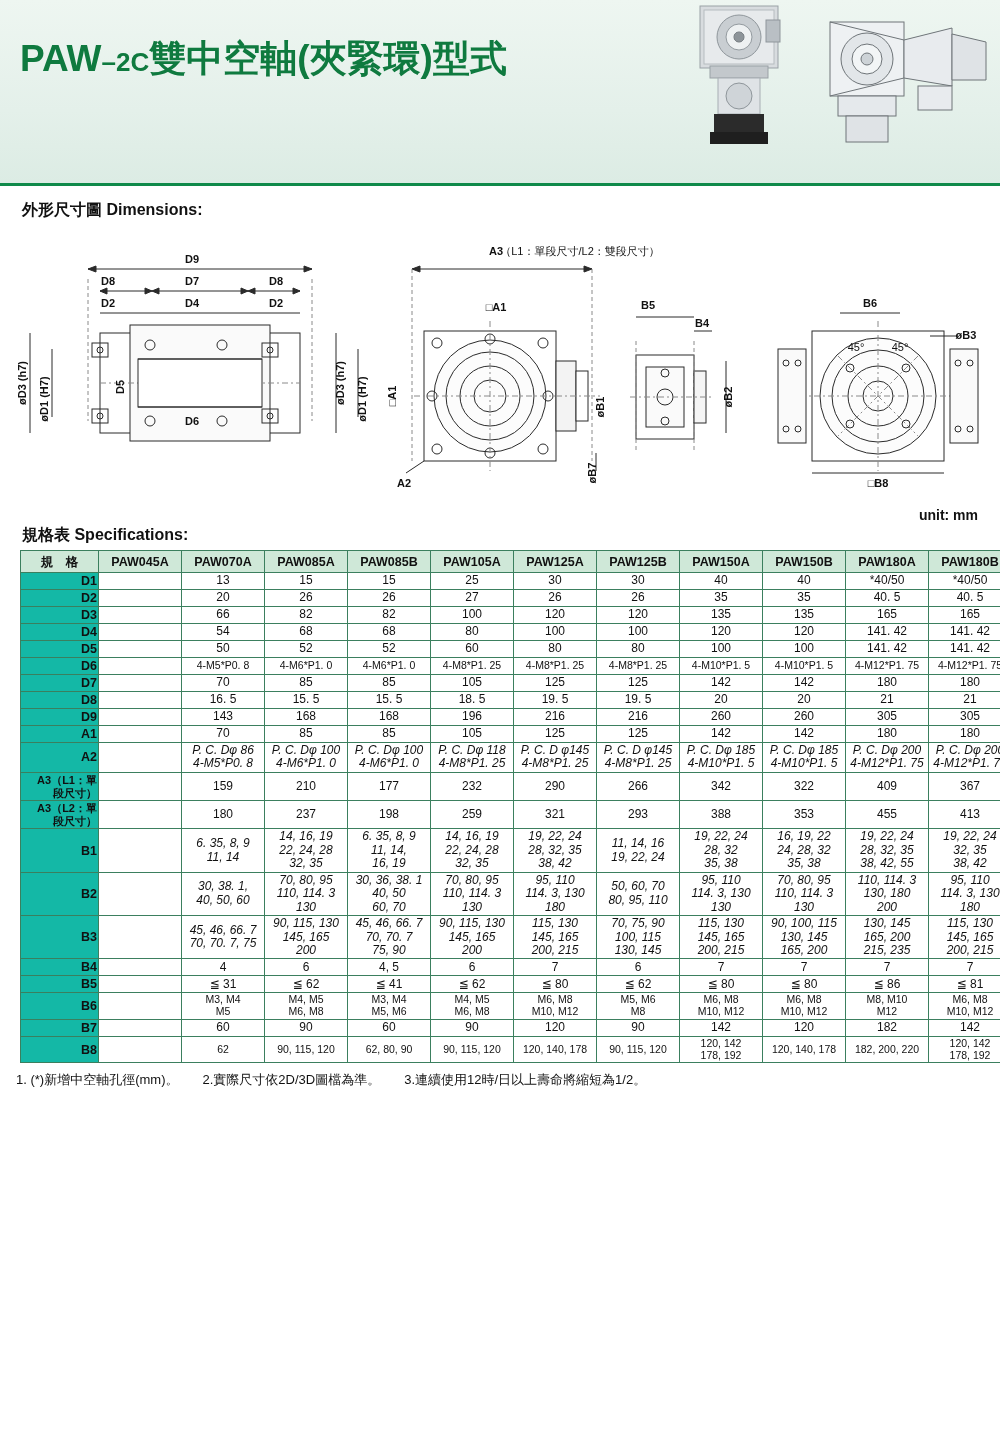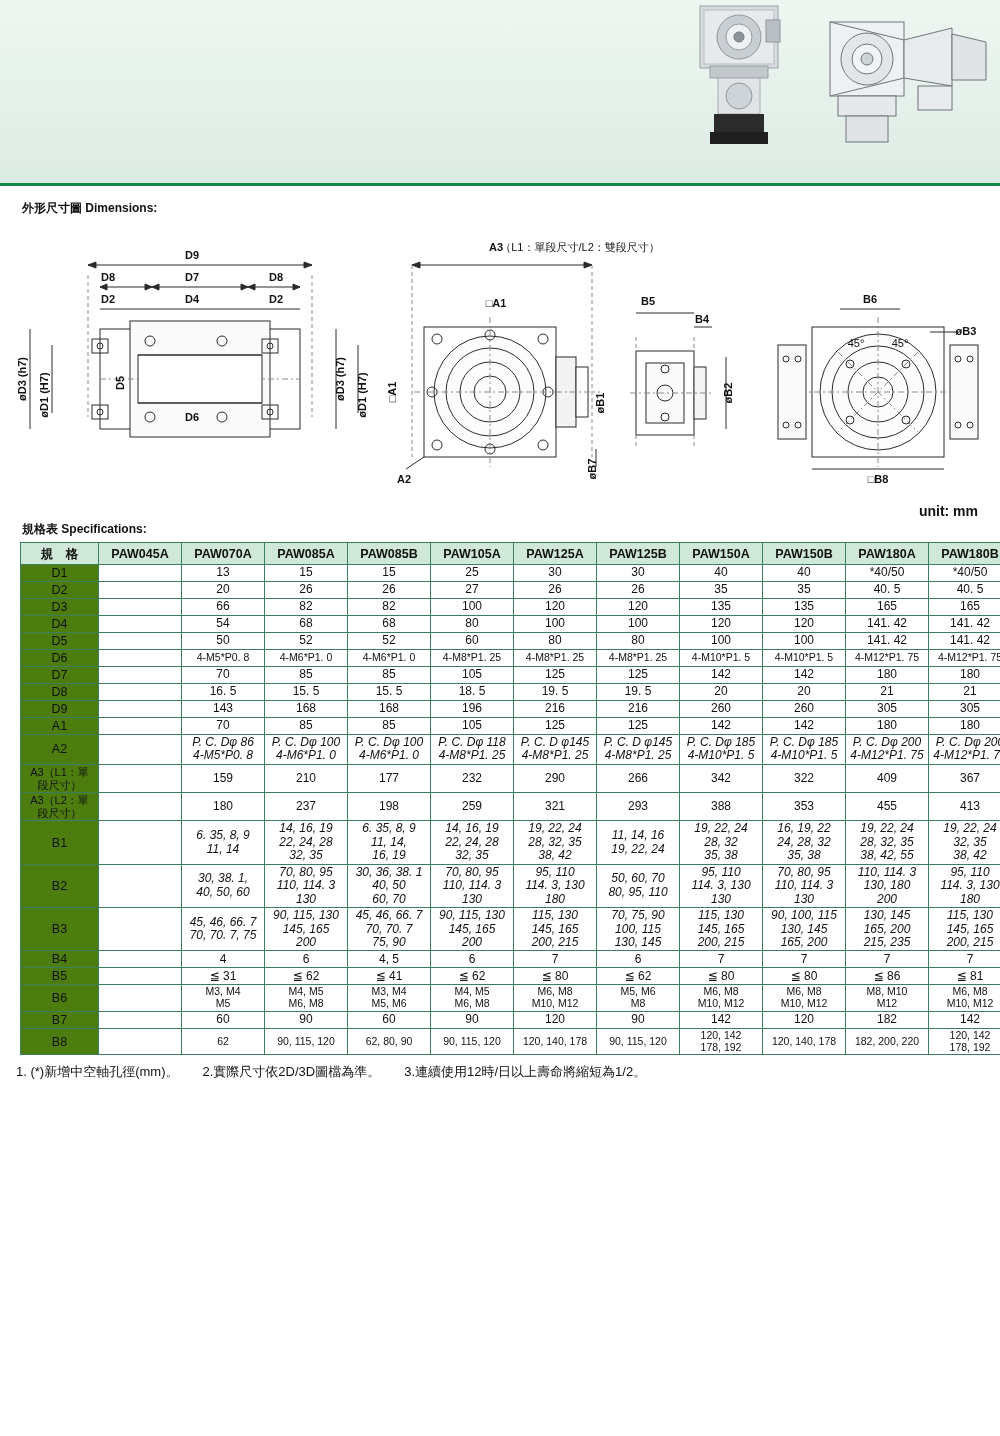--- a/index.html
+++ b/index.html
@@ -32,21 +32,21 @@
     white-space:nowrap;
   }
   
   .prod {
     position:absolute; top:0; right:0; width:330px; height:186px;
   }
   .prod svg { display:block; }
 
   
   .sec-label {
-    font-size:12px; font-weight:bold; color:#111;
+    font-size:16px; font-weight:bold; color:#111;
     margin:14px 0 0 22px;
   }
   .unit-label {
     position:absolute; right:22px; font-size:14px; font-weight:bold; color:#111;
   }
 
   
   .drawings { position:relative; width:1000px; height:290px; }
   .drawings svg { position:absolute; left:0; top:0; }
 
@@ -66,23 +66,24 @@
     padding:1px 1px;
     line-height:1.12;
   }
   table.spec thead th {
     background:#cfe8d8;
     font-weight:bold;
     font-size:12.5px;
     height:22px;
   }
   table.spec td.rowhead {
-    background:#4d7c0f;
-    font-weight:normal;
+    background:#14b8a6;
+    font-weight:bold;
     font-size:12.5px;
+    text-align:right;
   }
   table.spec td.rowhead.small { font-size:11px; line-height:1.15; }
   table.spec td.val { background:#ffffff; font-size:12px; }
   table.spec td.tiny { font-size:10.5px; }
   table.spec td.tiny2 { font-size:12px;font-style:italic; }
   col.c0 { width:78px; }
   col.cc { width:83px; }
 
   
   .notes {
@@ -93,20 +94,23 @@
     gap:24px;
   }
   .notes span { white-space:nowrap; }
   .lbl { font-size:11px; fill:#111; font-family:"Liberation Sans", sans-serif; }
   .lbl-b { font-size:11px; fill:#111; font-weight:bold; font-family:"Liberation Sans", sans-serif; }
 </style>
 </head>
 <body>
 
 <div class="header">
+  <div class="title-1">
+    <span>PAW</span><span class="small">–</span><span class="small">2C</span><span>雙中空軸(夾緊環)型式</span>
+  </div>
 
   <div class="prod">
     <svg width="330" height="186" viewBox="0 0 330 186">
 
       <g>
         <rect x="30" y="6" width="78" height="62" fill="#d8dcdf" stroke="#9aa1a6"></rect>
         <rect x="34" y="10" width="70" height="54" fill="#e7eaec" stroke="#b6bcc0"></rect>
         <circle cx="69" cy="37" r="22" fill="#c9ced2" stroke="#8f969b"></circle>
         <circle cx="69" cy="37" r="13" fill="#eef1f2" stroke="#939a9f"></circle>
         <circle cx="69" cy="37" r="5" fill="#7e8budge" stroke="#6d7479"></circle>

